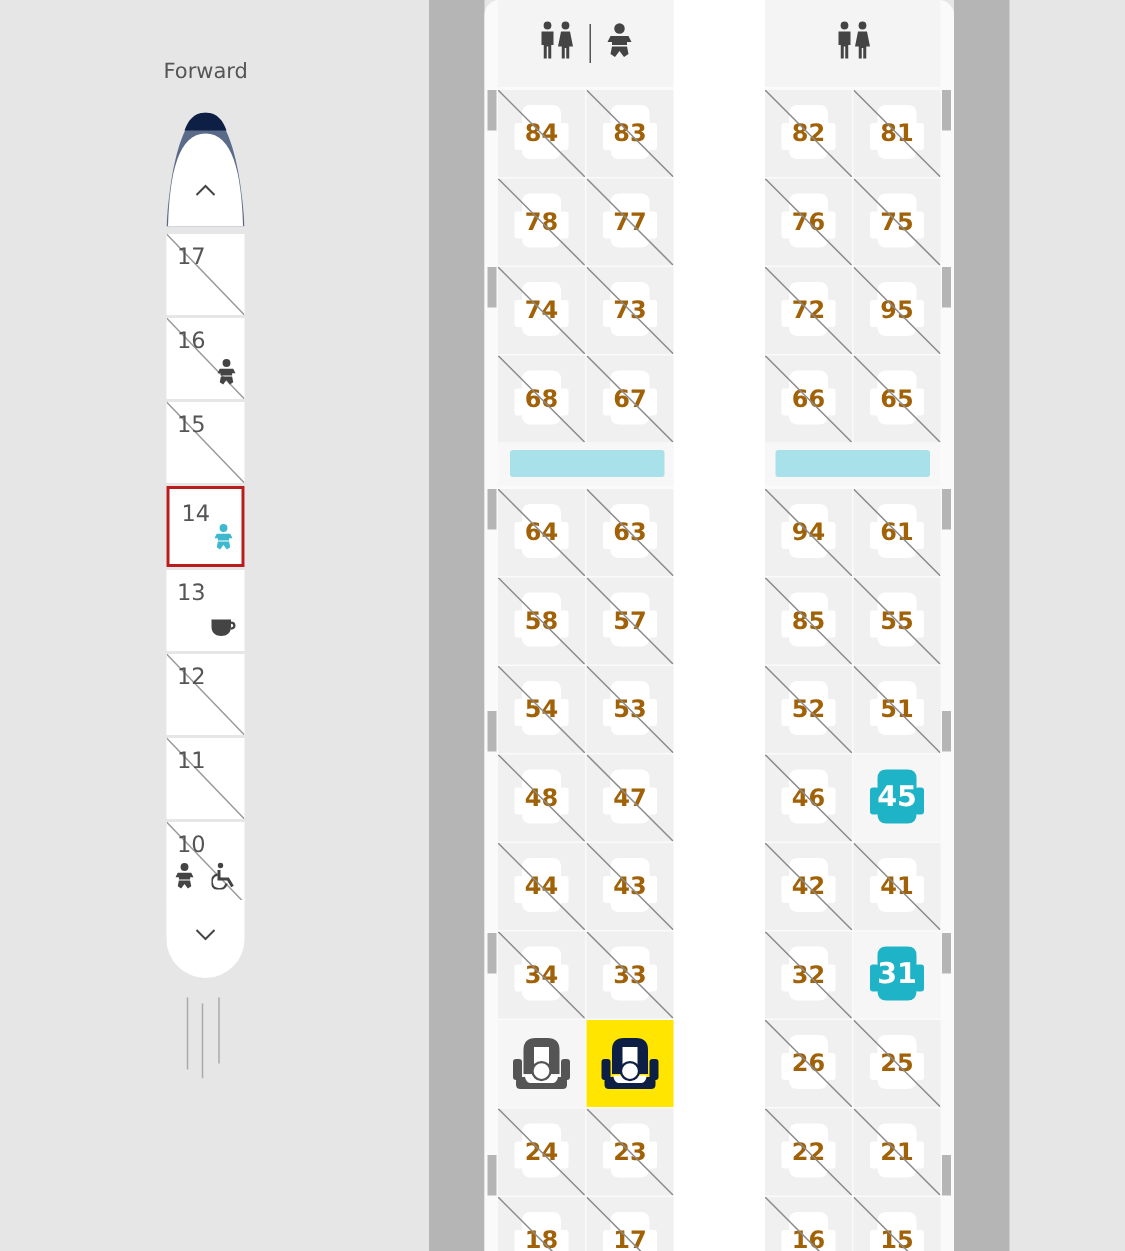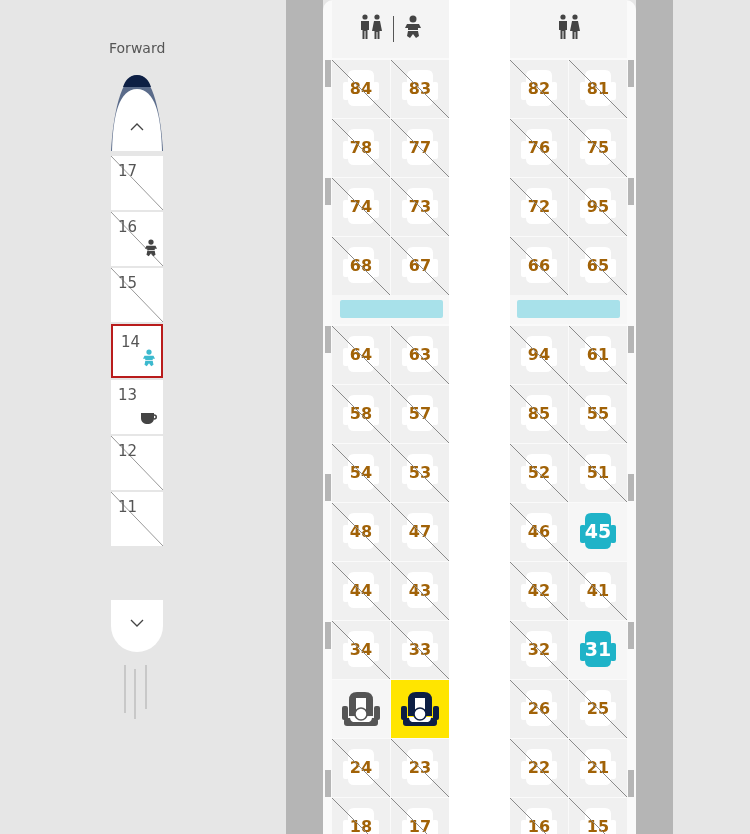--- a/index.html
+++ b/index.html
@@ -105,20 +105,36 @@
         <svg class="slash" width="52" height="54">
           <line x1="0" y1="0" x2="52" y2="54" stroke="#999" stroke-width="1"></line>
         </svg>
         <span class="num">12</span>
       </div>
       <div class="mini-row">
         <svg class="slash" width="52" height="54">
           <line x1="0" y1="0" x2="52" y2="54" stroke="#999" stroke-width="1"></line>
         </svg>
         <span class="num">11</span>
+      </div>
+      <div class="mini-row">
+        <svg class="slash" width="52" height="54">
+          <line x1="0" y1="0" x2="52" y2="54" stroke="#999" stroke-width="1"></line>
+        </svg>
+        <span class="num">10</span>
+        <span class="ico2"><svg width="14" height="18" viewBox="0 0 18 24">
+            <circle cx="9" cy="4" r="3.5" fill="#444"></circle>
+            <path d="M3 9 h12 l2 4 h-3 v2 H4 v-2 H1 Z" fill="#444"></path>
+            <path d="M4 16 h10 l1 5 l-3 2 l-3 -4 l-3 4 l-3 -2 Z" fill="#444"></path>
+          </svg></span>
+        <span class="ico"><svg width="17" height="18" viewBox="0 0 17 18">
+            <circle cx="6" cy="2" r="1.8" fill="#444"></circle>
+            <path d="M5 5 v6 h6 l3 5" fill="none" stroke="#444" stroke-width="2"></path>
+            <path d="M4 8 a5 5 0 1 0 6 6" fill="none" stroke="#444" stroke-width="1.6"></path>
+          </svg></span>
       </div>
     </div>
 
   <div class="tail">
     <svg width="14" height="8" viewBox="0 0 14 8">
       <polyline points="1,1 7,7 13,1" fill="none" stroke="#444" stroke-width="1.3"></polyline>
     </svg>
   </div>
   <svg class="exhaust" width="26" height="56" viewBox="0 0 26 56">
     <line x1="2" y1="2" x2="2" y2="50" stroke="#aaa" stroke-width="1"></line>

